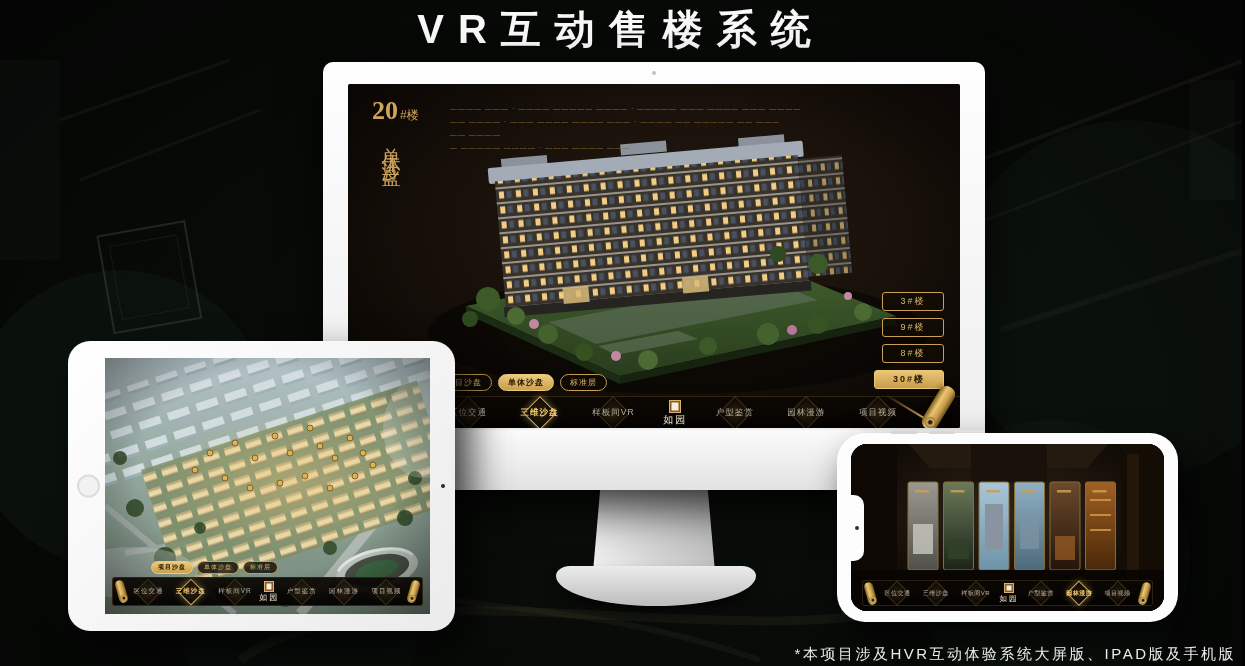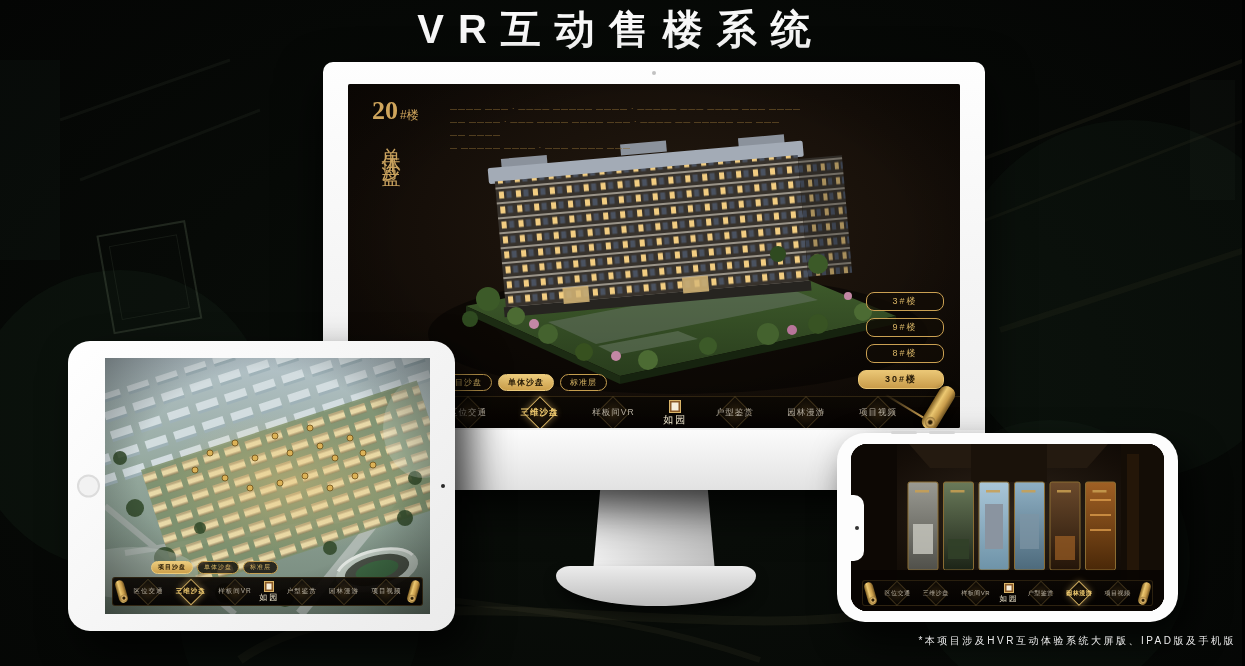--- a/index.html
+++ b/index.html
@@ -5,21 +5,21 @@
   html,body{margin:0;padding:0;background:#000;}
   .stage{position:relative;width:1242px;height:666px;overflow:hidden;
     background:radial-gradient(ellipse at 50% 60%, #0b100b 0%, #070a07 55%, #040504 100%);
     font-family:"Liberation Sans",sans-serif;}
   
   .bg-decor{position:absolute;inset:0;z-index:1;}
   
   .page-title{position:absolute;top:0;left:0;width:100%;height:56px;line-height:58px;z-index:5;
     text-align:center;font-size:40px;font-weight:700;letter-spacing:14px;color:#f8f8f8;margin:0;}
   
-  .footnote{position:absolute;right:6px;bottom:18px;z-index:40;font-size:10px;
+  .footnote{position:absolute;right:6px;bottom:2px;z-index:40;font-size:15px;
     letter-spacing:2.5px;color:#eaeaea;}
   
   .pills{display:flex;gap:6px;}
   .pill{border:1px solid #c59e4f;color:#d9b766;background:rgba(15,10,5,.78);
     border-radius:9px;padding:2px 9px;font-size:8px;letter-spacing:1px;white-space:nowrap;}
   .pill.selected{background:linear-gradient(#eccb7c,#cda04b);color:#241805;border-color:#eccb7c;font-weight:bold;}
   .navbar{position:absolute;display:flex;align-items:center;
     background:linear-gradient(rgba(12,8,4,.93),rgba(4,2,1,.97));
     border-top:1px solid rgba(130,100,45,.35);}
   .nav-item{position:relative;color:#b5aea0;letter-spacing:1px;padding:3px 5px;cursor:pointer;z-index:2;}
@@ -63,22 +63,22 @@
     box-shadow:0 9px 16px -4px rgba(0,0,0,.75);}
   
   .m-headline{position:absolute;left:24px;top:12px;color:#cfa55c;}
   .m-num{font-family:"Liberation Serif",serif;font-size:26px;font-weight:bold;}
   .m-suffix{font-size:12px;margin-left:2px;}
   .m-vert{writing-mode:vertical-rl;font-size:19px;letter-spacing:7px;color:#c9a25e;
     margin-top:6px;margin-left:6px;height:130px;}
   .m-desc{position:absolute;left:102px;top:18px;width:420px;}
   .desc-line{color:#8a6a35;font-size:7px;line-height:13px;letter-spacing:1px;filter:blur(.4px);white-space:nowrap;overflow:hidden;}
   .m-floors{position:absolute;right:16px;top:208px;display:flex;flex-direction:column;gap:7px;align-items:flex-end;}
-  .floor-btn{width:52px;text-align:center;font-size:9px;letter-spacing:2px;padding:2px 12px;
-    border:1px solid #caa052;color:#d8b566;background:rgba(18,12,6,.72);border-radius:8px;cursor:pointer;}
+  .floor-btn{width:52px;text-align:center;font-size:9px;letter-spacing:2px;padding:2px 4px;
+    border:1px solid #caa052;color:#d8b566;background:rgba(18,12,6,.72);border-radius:3px;cursor:pointer;}
   .floor-btn.selected{width:60px;background:linear-gradient(#eac675,#c99c4a);color:#241805;font-weight:bold;border-color:#eac675;}
   .m-subtabs{position:absolute;left:88px;bottom:37px;}
   .m-nav{left:0;right:0;bottom:0;height:31px;justify-content:space-between;padding:0 58px 0 96px;font-size:8.5px;}
   .m-nav .nav-logo{font-size:10px;}
   .big-scroll{right:13px;bottom:-4px;width:17px;height:48px;transform:rotate(31deg);z-index:6;}
   .big-scroll::before{content:"";position:absolute;left:-44px;bottom:7px;width:44px;height:2px;
     background:linear-gradient(90deg,transparent,#caa052);}
   
   .ipad{position:absolute;left:68px;top:341px;width:387px;height:290px;z-index:20;
     background:linear-gradient(135deg,#ffffff,#ebebeb);border-radius:22px;

